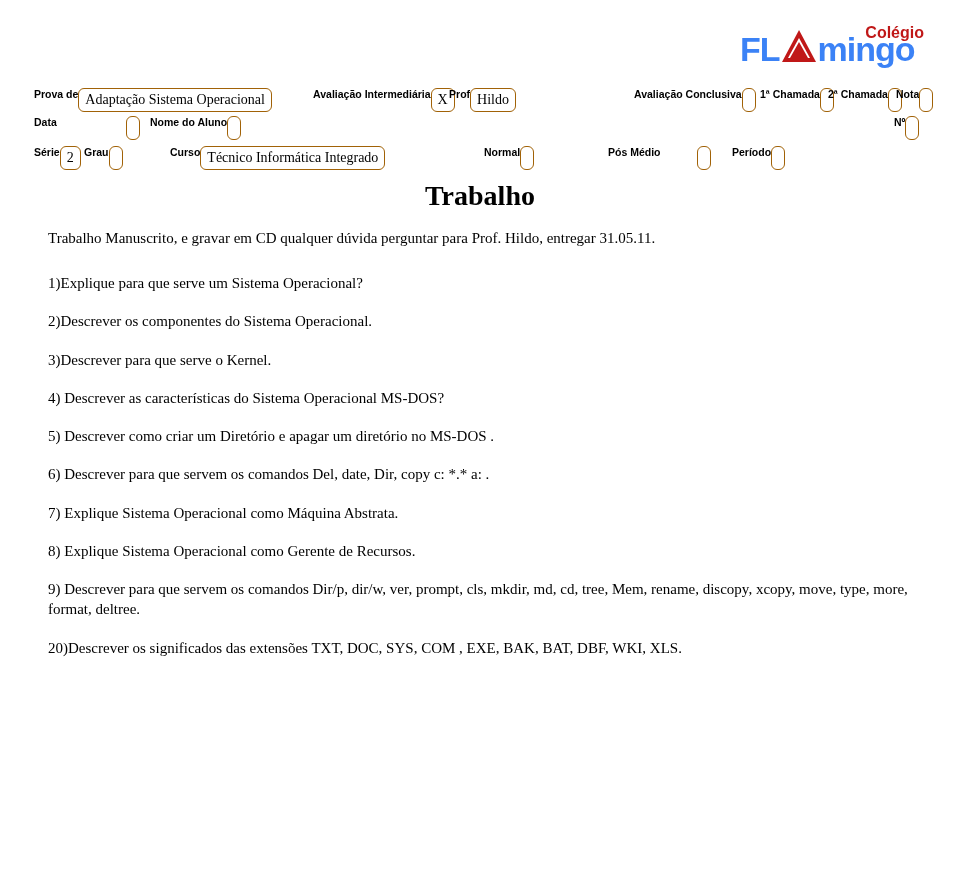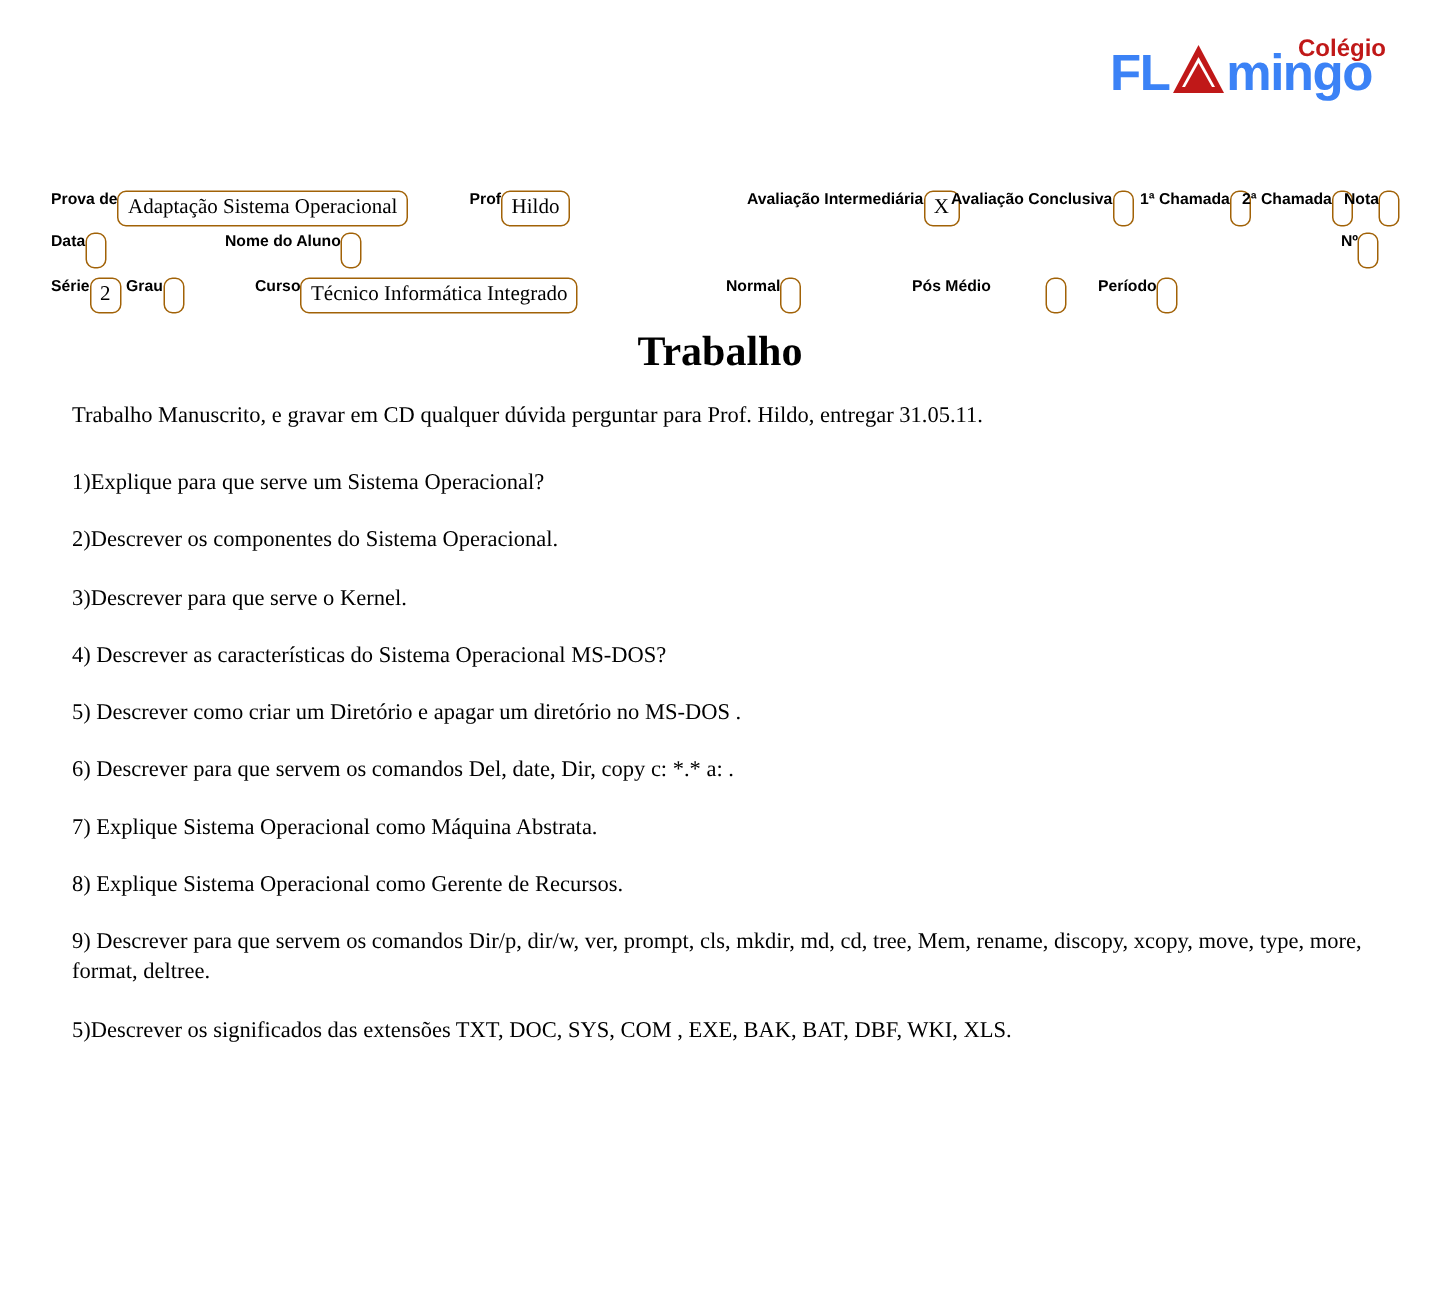--- a/index.html
+++ b/index.html
@@ -73,26 +73,26 @@
     padding: 2px 6px;
     font-size: 14px;
     display: flex;
     align-items: center;
     justify-content: center;
   }
   .spacer-top { height: 78px; }
   .row1 .prova { width: 290px; }
   .row1 .prof { width: 190px; }
   .row1 .aval-int { width: 130px; }
-  .row1 .aval-conc { width: 120px; margin-top: 39px; }
+  .row1 .aval-conc { width: 120px; }
   .row1 .cham1 { width: 62px; }
   .row1 .cham2 { width: 62px; }
   .row1 .nota { width: 38px; }
 
-  .row2 .data { width: 110px; }
+  .row2 .data { width: 110px; justify-content: space-between; }
   .row2 .nome { flex: 1; }
   .row2 .num { width: 40px; }
 
   .row3 .serie { width: 44px; }
   .row3 .grau { width: 80px; }
   .row3 .curso { width: 308px; }
   .row3 .normal { width: 118px; }
   .row3 .posmedio { width: 118px; gap: 36px; }
   .row3 .periodo { width: 118px; }
 
@@ -135,27 +135,27 @@
   </div>
 </div>
 
 <div class="spacer-top"></div>
 
 <div class="header-row row1">
   <div class="field prova">
     <div class="field-label">Prova de</div>
     <div class="field-box">Adaptação Sistema Operacional</div>
   </div>
+  <div class="field aval-int">
+    <div class="field-label">Avaliação Intermediária</div>
+    <div class="field-box center">X</div>
+  </div>
   <div class="field prof">
     <div class="field-label">Prof</div>
     <div class="field-box">Hildo</div>
-  </div>
-  <div class="field aval-int">
-    <div class="field-label">Avaliação Intermediária</div>
-    <div class="field-box center">X</div>
   </div>
   <div class="field aval-conc">
     <div class="field-label">Avaliação Conclusiva</div>
     <div class="field-box"></div>
   </div>
   <div class="field cham1">
     <div class="field-label">1ª Chamada</div>
     <div class="field-box"></div>
   </div>
   <div class="field cham2">
@@ -216,13 +216,13 @@
 
 <div class="question">1)Explique  para que serve um Sistema Operacional?</div>
 <div class="question">2)Descrever os componentes do Sistema Operacional.</div>
 <div class="question">3)Descrever para que serve o Kernel.</div>
 <div class="question">4) Descrever as características do Sistema Operacional MS-DOS?</div>
 <div class="question">5) Descrever como criar um Diretório e apagar um diretório no MS-DOS .</div>
 <div class="question">6) Descrever para que servem os comandos Del, date, Dir, copy c: *.* a: .</div>
 <div class="question">7) Explique Sistema Operacional como Máquina Abstrata.</div>
 <div class="question">8) Explique Sistema Operacional como Gerente de Recursos.</div>
 <div class="question">9) Descrever  para que servem os comandos Dir/p, dir/w, ver, prompt, cls, mkdir, md, cd, tree, Mem, rename, discopy, xcopy, move, type, more, format, deltree.</div>
-<div class="question">5)Descrever os significados das extensões TXT, DOC, SYS, COM , EXE, BAK, BAT, DBF, WKI, XLS.</div>
+<div class="question">20)Descrever os significados das extensões TXT, DOC, SYS, COM , EXE, BAK, BAT, DBF, WKI, XLS.</div>
 
 </body></html>

